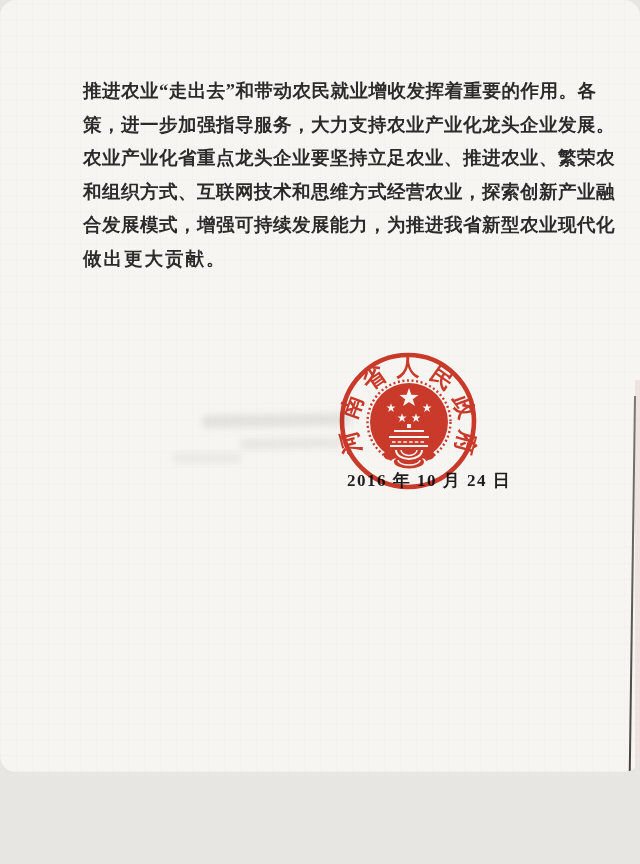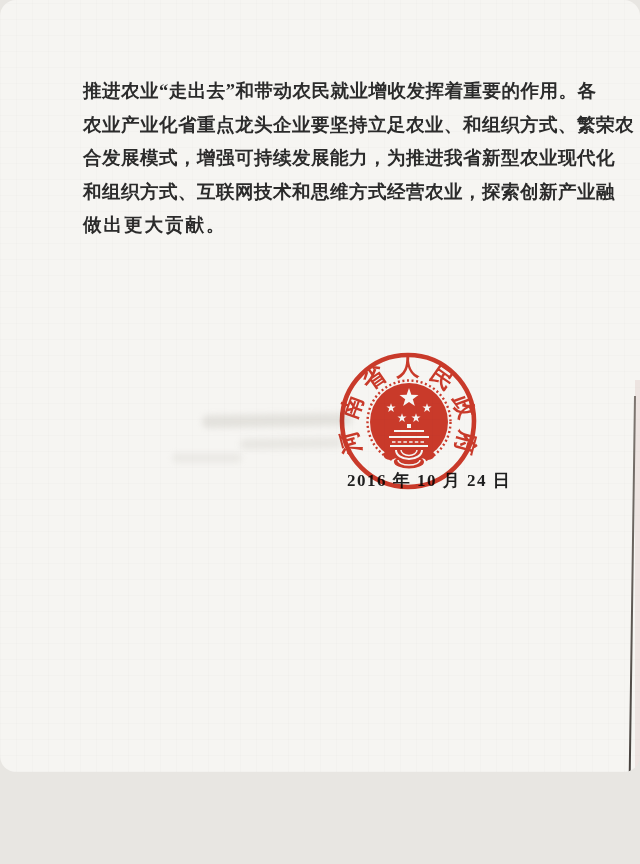--- a/index.html
+++ b/index.html
@@ -98,23 +98,24 @@
     background:rgba(205,170,162,.22);
   }
 </style>
 </head>
 <body>
 
 <div class="page">
 
   <div class="body-text">
     <p class="line">推进农业“走出去”和带动农民就业增收发挥着重要的作用。各</p>
-    <p class="line">农业产业化省重点龙头企业要坚持立足农业、和组织方式、繁荣农</p>
+    <p class="line">策，进一步加强指导服务，大力支持农业产业化龙头企业发展。</p>
+    <p class="line">农业产业化省重点龙头企业要坚持立足农业、推进农业、繁荣农</p>
+    <p class="line">和组织方式、互联网技术和思维方式经营农业，探索创新产业融</p>
     <p class="line">合发展模式，增强可持续发展能力，为推进我省新型农业现代化</p>
-    <p class="line">和组织方式、互联网技术和思维方式经营农业，探索创新产业融</p>
     <p class="line last">做出更大贡献。</p>
   </div>
 
   <div class="smudge s1"></div>
   <div class="smudge s2"></div>
   <div class="smudge s3"></div>
 
   <div class="seal-date">2016 年 10 月 24 日</div>
 
   <svg class="seal" viewBox="0 0 170 170" xmlns="http://www.w3.org/2000/svg">

